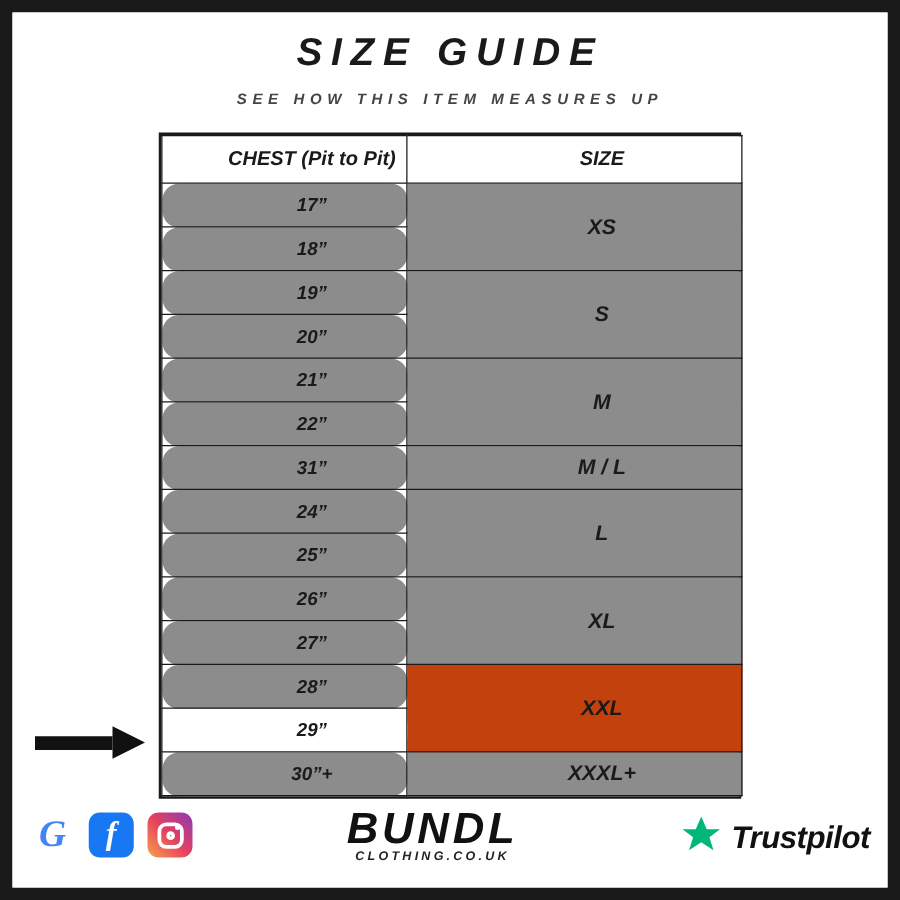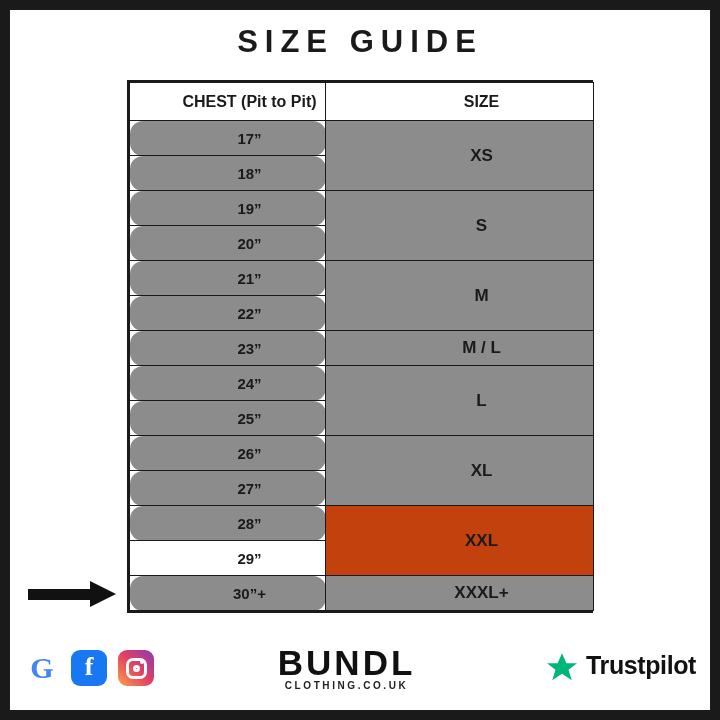--- a/index.html
+++ b/index.html
@@ -15,20 +15,21 @@
     background: #ffffff;
     border: 10px solid #1a1a1a;
   }
   .inner {
     position: relative;
     width: 100%; height: 100%;
     background: #ffffff;
     display: flex;
     flex-direction: column;
     align-items: center;
+    font-style: italic;
   }
 
   
   .title {
     margin-top: 14px;
     font-size: 31px;
     font-weight: bold;
     letter-spacing: 7px;
     color: #1a1a1a;
     text-align: center;
@@ -167,36 +168,37 @@
     font-family: "Liberation Sans", sans-serif;
   }
   .brand-sub {
     margin-top: 0;
     font-size: 10px;
     font-weight: bold;
     letter-spacing: 2.6px;
     color: #222222;
   }
 
-  .trustpilot { display: flex; align-items: flex-start; gap: 7px; }
+  .trustpilot { display: flex; align-items: flex-end; gap: 7px; }
   .tp-star { width: 34px; height: 34px; display: block; }
   .tp-text {
     font-size: 25px;
     font-weight: bold;
     color: #111111;
     letter-spacing: -0.4px;
   }
 </style>
 </head>
 <body>
 
 <div class="page">
   <div class="inner">
 
     <div class="title">SIZE GUIDE</div>
+    <div class="subtitle">SEE HOW THIS ITEM MEASURES UP</div>
 
     <div class="table-wrap">
       <table class="size-table">
         <colgroup>
           <col class="col-chest">
           <col class="col-size">
         </colgroup>
         <thead>
           <tr>
             <th class="head-chest">CHEST (Pit to Pit)</th>
@@ -219,21 +221,21 @@
               <td class="chest">20”</td>
             </tr>
             <tr>
               <td class="chest">21”</td>
               <td class="size" rowspan="2">M</td>
             </tr>
             <tr>
               <td class="chest">22”</td>
             </tr>
             <tr>
-              <td class="chest">23”</td>
+              <td class="chest">31”</td>
               <td class="size" rowspan="1">M / L</td>
             </tr>
             <tr>
               <td class="chest">24”</td>
               <td class="size" rowspan="2">L</td>
             </tr>
             <tr>
               <td class="chest">25”</td>
             </tr>
             <tr>

